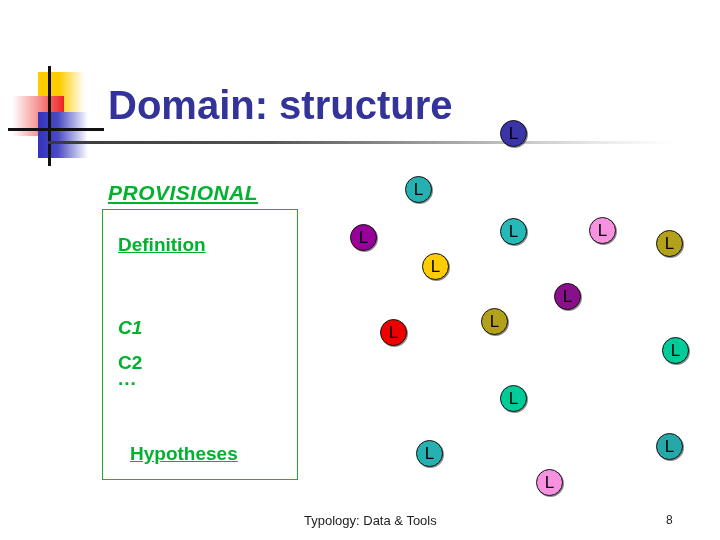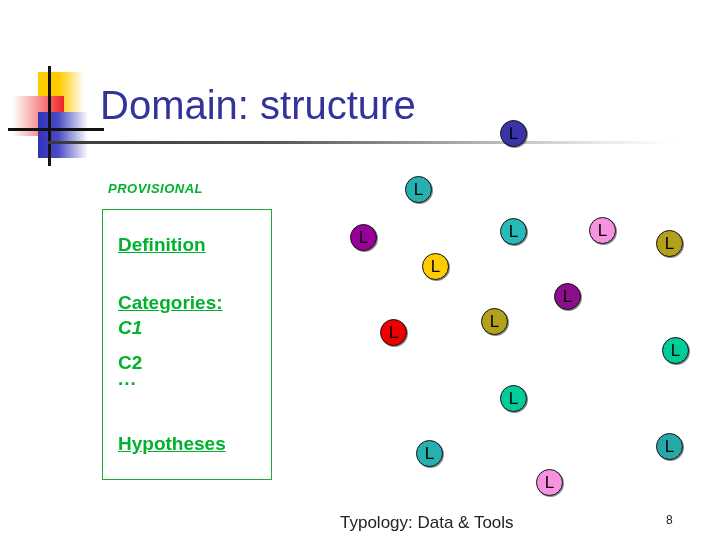--- a/index.html
+++ b/index.html
@@ -51,78 +51,79 @@
   .logo-hline {
     position: absolute;
     left: 0px; top: 62px;
     width: 96px; height: 3px;
     background: #111111;
   }
 
   
   #title {
     position: absolute;
-    left: 100px;
+    left: 108px;
     top: 82px;
     font-size: 40px;
     line-height: 46px;
     color: #333399;
-    font-weight: normal;
+    font-weight: bold;
     white-space: nowrap;
     letter-spacing: 0px;
   }
   #title-rule {
     position: absolute;
     left: 48px;
     top: 141px;
     width: 625px;
     height: 3px;
     background: linear-gradient(to right, #3a3a3a 0%, #545454 35%, #a8a8a8 65%, #e8e8e8 88%, #ffffff 100%);
   }
 
   
   #provisional {
     position: absolute;
     left: 108px;
     top: 181px;
-    font-size: 13px;
+    font-size: 21px;
     font-weight: bold;
     font-style: italic;
     color: #00b22d;
     letter-spacing: 0.5px;
     white-space: nowrap;
+    text-decoration: underline;
   }
 
   
   #green-box {
     position: absolute;
     left: 102px;
     top: 209px;
-    width: 170px;
+    width: 196px;
     height: 271px;
     border: 1px solid #22aa33;
     box-sizing: border-box;
     background: transparent;
     text-align: right;
   }
   .box-line {
     position: absolute;
     left: 15px;
     font-size: 19px;
     font-weight: bold;
     color: #00b22d;
     white-space: nowrap;
   }
   .box-line.underlined { text-decoration: underline; }
   #bl-definition { top: 24px; }
   #bl-categories { top: 82px; }
   #bl-c1 { top: 107px; font-style: italic; }
   #bl-c2 { top: 142px; }
   #bl-dots { top: 158px; letter-spacing: 1px; }
-  #bl-hypotheses { top: 223px; }
+  #bl-hypotheses { top: 233px; margin-left: 12px; }
 
   
   .node {
     position: absolute;
     width: 27px;
     height: 27px;
     border-radius: 50%;
     border: 1px solid #111111;
     box-sizing: border-box;
     color: #000000;
@@ -131,24 +132,23 @@
     text-align: center;
     font-family: "Liberation Sans", sans-serif;
     box-shadow: 1px 1px 0 rgba(0,0,0,0.45);
   }
 
   
   #footer-text {
     position: absolute;
     left: 304px;
     top: 513px;
-    font-size: 17px;
+    font-size: 13px;
     color: #222222;
     white-space: nowrap;
-    margin-left: 36px;
   }
   #footer-page {
     position: absolute;
     left: 666px;
     top: 513px;
     font-size: 12px;
     color: #222222;
   }
 </style>
 </head>
@@ -164,21 +164,20 @@
     <div class="logo-hline"></div>
   </div>
 
   <div id="title">Domain: structure</div>
   <div id="title-rule"></div>
 
   <div id="provisional">PROVISIONAL</div>
 
   <div id="green-box">
     <div class="box-line underlined" id="bl-definition">Definition</div>
-    <div class="box-line underlined" id="bl-categories">Categories:</div>
     <div class="box-line" id="bl-c1">C1</div>
     <div class="box-line" id="bl-c2">C2</div>
     <div class="box-line" id="bl-dots">...</div>
     <div class="box-line underlined" id="bl-hypotheses">Hypotheses</div>
   </div>
 
   <div id="node-layer">
       <div class="node" style="left: 500px; top: 120px; background: rgb(59, 52, 168);">L</div>
       <div class="node" style="left: 405px; top: 176px; background: rgb(39, 176, 176);">L</div>
       <div class="node" style="left: 350px; top: 224px; background: rgb(153, 0, 153);">L</div>

